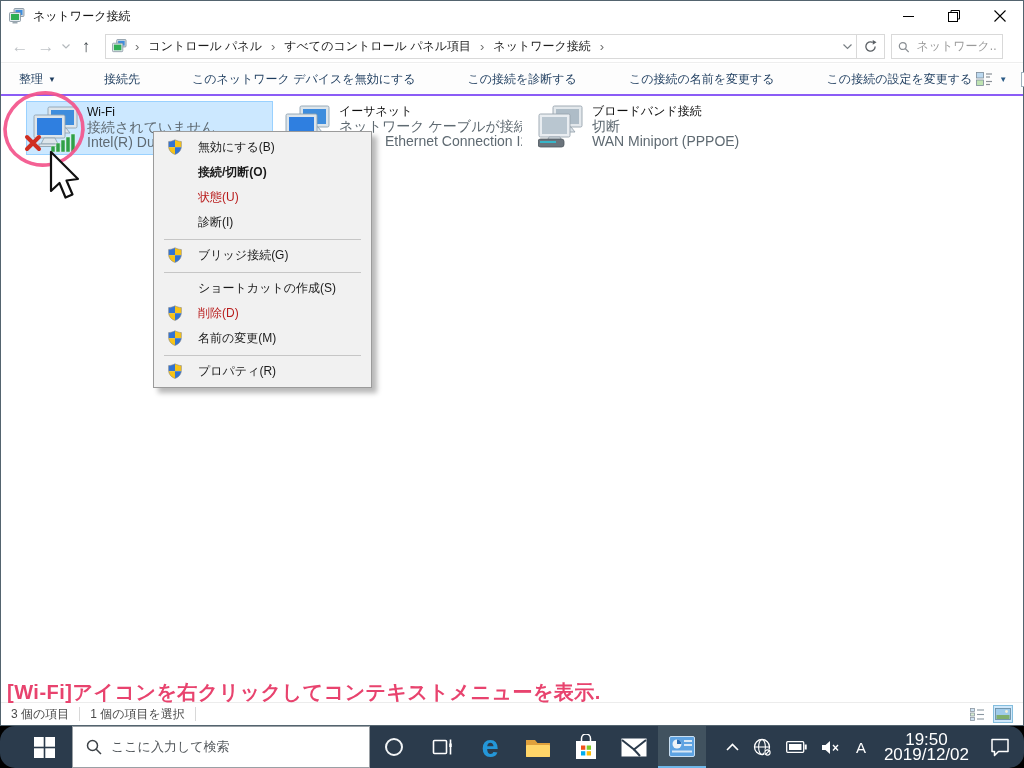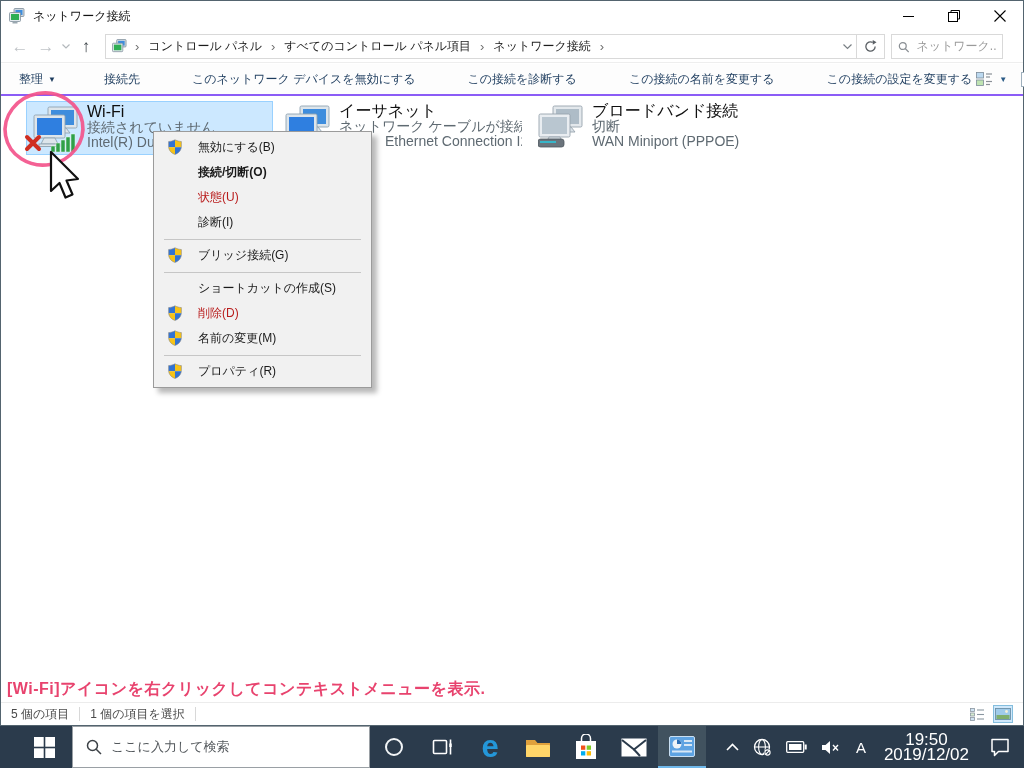--- a/index.html
+++ b/index.html
@@ -51,53 +51,53 @@
   .viewbtn .dd { font-size:8px; color:#2b5b86; }
 
   
   .content { position:absolute; left:0; top:95px; right:0; height:608px; background:#fff; }
   .tile { position:absolute; top:5px; width:247px; height:54px; display:flex; padding:2px 4px; }
   .tile-wifi      { left:25px;  background:#cce8ff; border:1px solid #99d1ff; }
   .tile-ethernet  { left:278px; }
   .tile-broadband { left:531px; }
   .tile .iconbox { width:52px; position:relative; flex:0 0 52px; }
   .tile .txt { padding-left:4px; overflow:hidden; }
-  .tile .name { color:#0f0f0f; font-size:16px; line-height:16px; white-space:nowrap; }
+  .tile .name { color:#0f0f0f; font-size:12px; line-height:16px; white-space:nowrap; }
   .tile .sub  { color:#5f6a72; font-size:14px; line-height:15px; white-space:nowrap; }
   .tile-ethernet .dev { padding-left:46px; }
 
   
   .ctxmenu { position:absolute; left:152px; top:130px; width:219px; background:#f1f1f1;
              border:1px solid #9b9b9b; box-shadow:5px 5px 5px rgba(0,0,0,0.28);
              padding:3px 0; z-index:30; }
   .mi { position:relative; height:25px; display:flex; align-items:center;
         padding-left:44px; color:#1a1a1a; font-size:12px; }
   .mi.bold { font-weight:700; }
   .mi.disabled { color:#b91c1c; }
   .mi .shield { position:absolute; left:13px; top:4px; }
   .msep { border-top:1px solid #c6c6c6; margin:4px 10px 3px 10px; }
 
   
-  .annot-text { position:absolute; left:6px; top:678px; font-size:16px; font-weight:700;
+  .annot-text { position:absolute; left:6px; top:678px; font-size:20px; font-weight:700;
                 color:#e8436e; z-index:10; white-space:nowrap; letter-spacing:0.5px; }
   .overlay { position:absolute; left:0; top:0; width:1024px; height:726px; z-index:40;
              pointer-events:none; }
 
   
   .statusbar { position:absolute; left:0; bottom:0; right:0; height:23px; background:#fff;
                border-top:1px solid #ececec; display:flex; align-items:center; color:#4a4a4a; }
   .sb-item { padding:0 10px; white-space:nowrap; }
   .sb-sep { width:1px; height:14px; background:#d8d8d8; }
   .sb-right { margin-left:auto; display:flex; gap:6px; margin-right:10px; align-items:center; }
   .sb-viewicon { width:20px; height:18px; display:flex; align-items:center; justify-content:center; }
   .sb-viewicon.sel { background:#cfe8fb; border:1px solid #84bede; }
 
   
   .taskbar { position:absolute; left:0; top:726px; width:1024px; height:42px; background:#2b3b4c;
-             display:flex; align-items:stretch; }
+             display:flex; align-items:stretch;border-radius:15px; }
   .tb-btn { width:48px; display:flex; align-items:center; justify-content:center; }
   .tb-start { width:72px; justify-content:flex-start; padding-left:34px; }
   .tb-search { width:298px; background:#fff; border:1px solid #9aa0a5; display:flex;
                align-items:center; padding-left:13px; }
   .tb-search .ph { color:#52575b; font-size:13px; margin-left:9px; }
   .tb-active { background:#41525f; border-bottom:2px solid #6fb8ea; position:relative; }
   .edge-e { color:#2497d9; font-size:31px; font-weight:700; line-height:30px; }
   .tray { margin-left:auto; display:flex; align-items:center; }
   .tray-item { display:flex; align-items:center; justify-content:center; height:42px; padding:0 7px; }
   .ime { color:#fff; font-size:15px; padding:0 9px; }
@@ -355,21 +355,21 @@
       <svg class="shield" width="16" height="16" viewBox="0 0 16 16">
           <use href="#uac-shield"></use>
         </svg>
       <span>プロパティ(R)</span>
     </div>
   </div>
 
   <div class="annot-text">[Wi-Fi]アイコンを右クリックしてコンテキストメニューを表示.</div>
 
   <div class="statusbar">
-    <span class="sb-item">5 個の項目</span>
+    <span class="sb-item">3 個の項目</span>
     <div class="sb-sep"></div>
     <span class="sb-item">1 個の項目を選択</span>
     <div class="sb-sep"></div>
     <div class="sb-right">
       <div class="sb-viewicon">
         <svg width="15" height="13" viewBox="0 0 15 13">
           <rect x="0.5" y="0.5" width="4" height="3" fill="#cfe2f2" stroke="#8a97a1" stroke-width="0.8"></rect>
           <rect x="0.5" y="5" width="4" height="3" fill="#d6ecd0" stroke="#8a97a1" stroke-width="0.8"></rect>
           <rect x="0.5" y="9.5" width="4" height="3" fill="#cfe2f2" stroke="#8a97a1" stroke-width="0.8"></rect>
           <line x1="7" y1="2" x2="14" y2="2" stroke="#8a97a1" stroke-width="1.1"></line>

